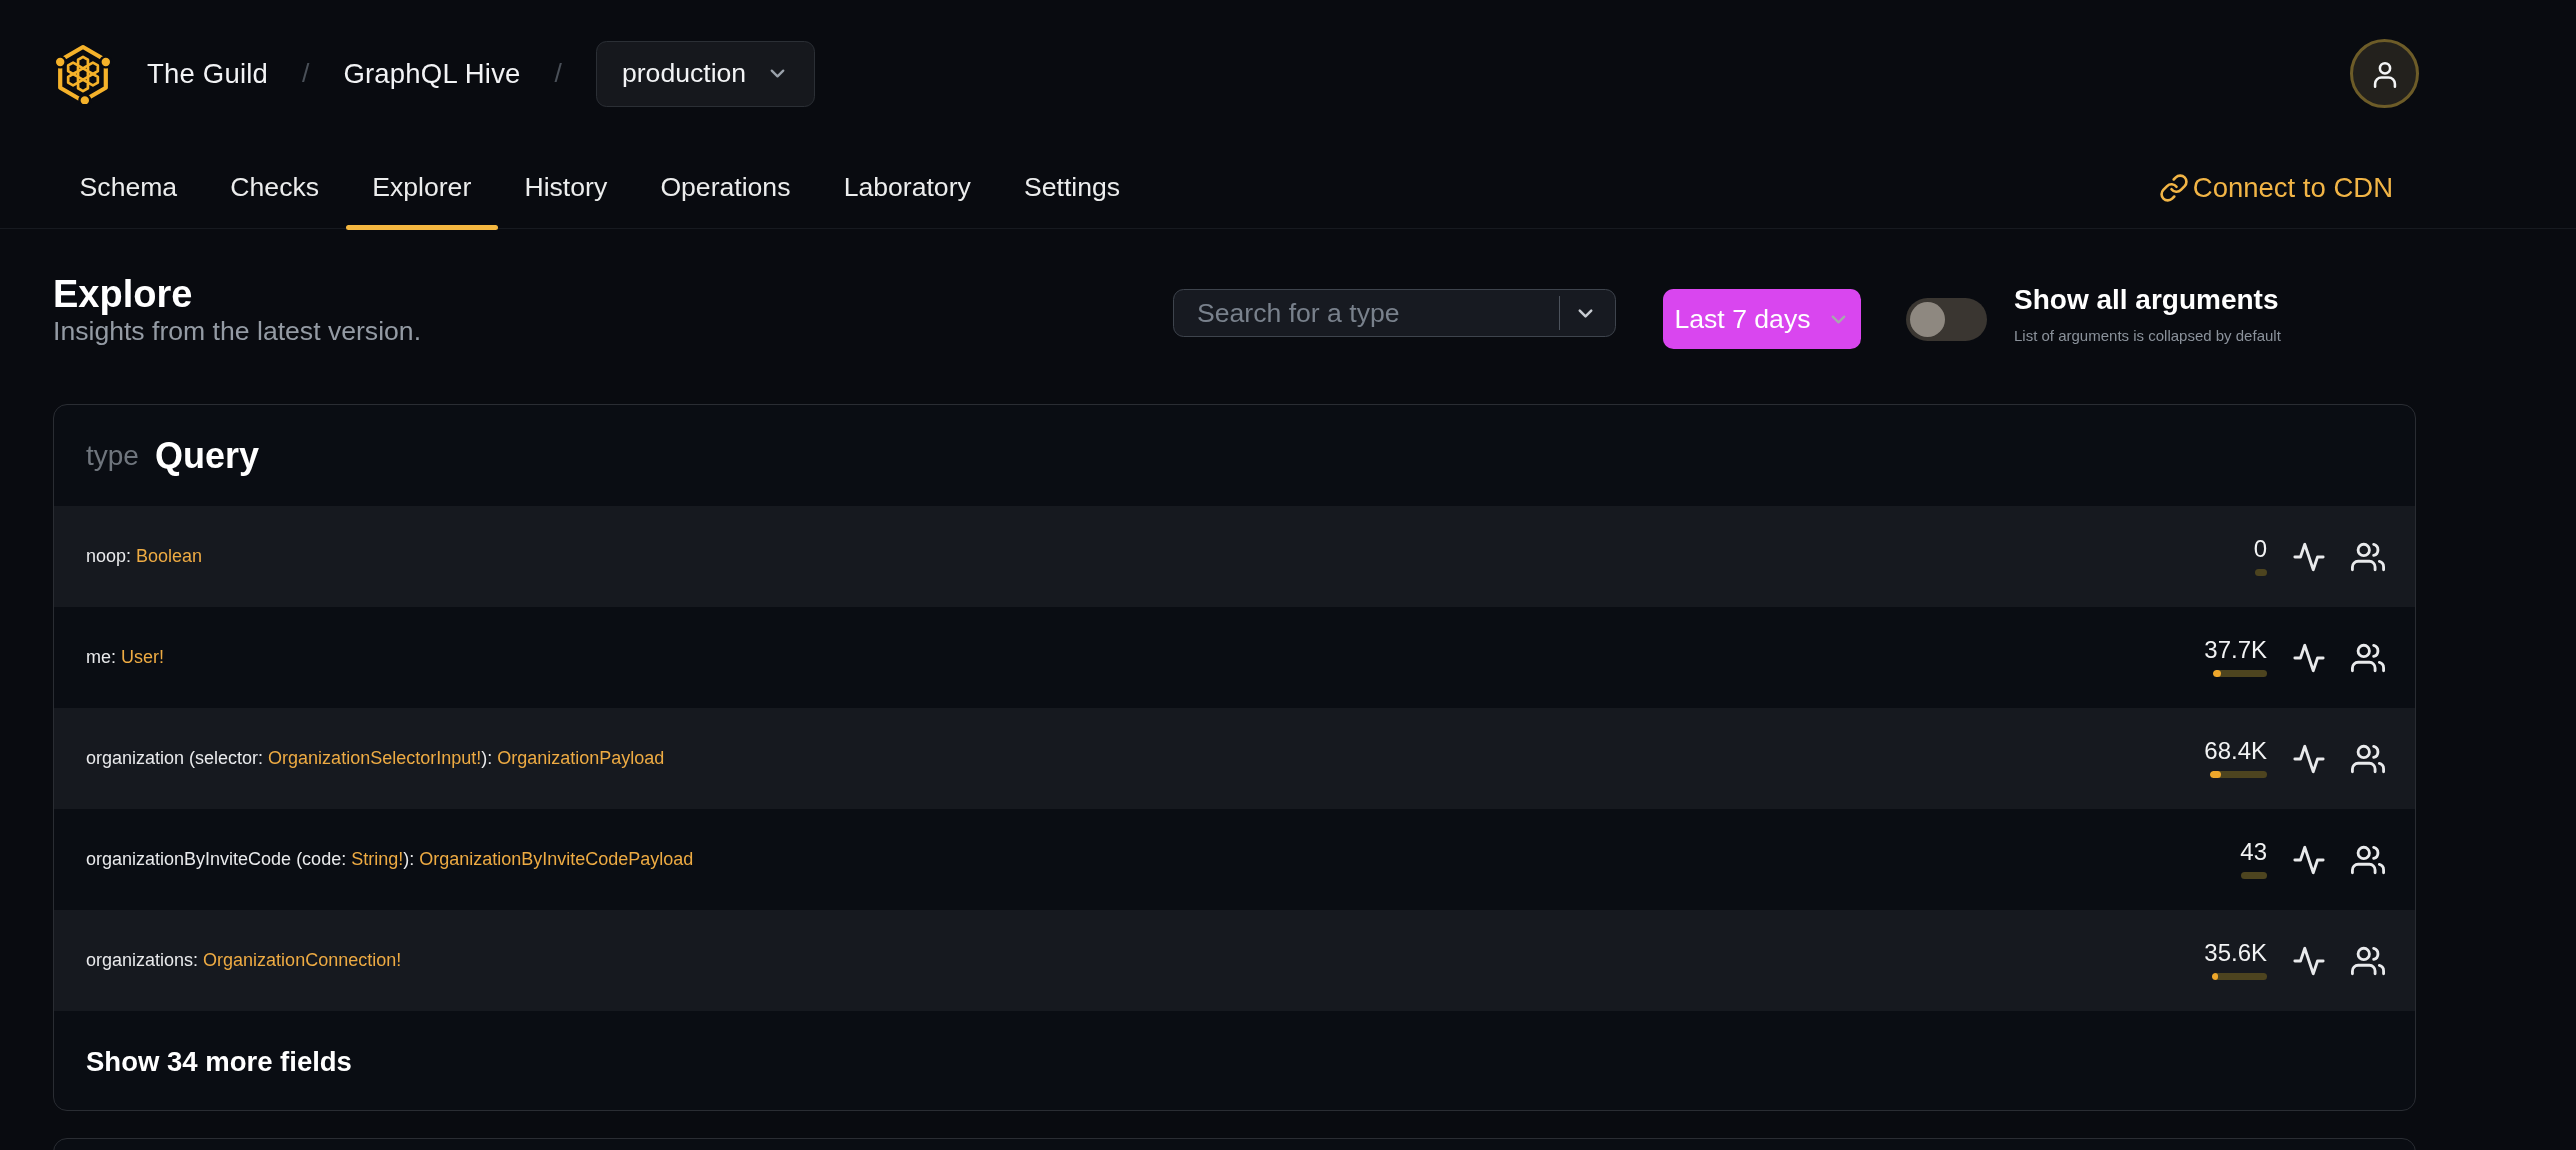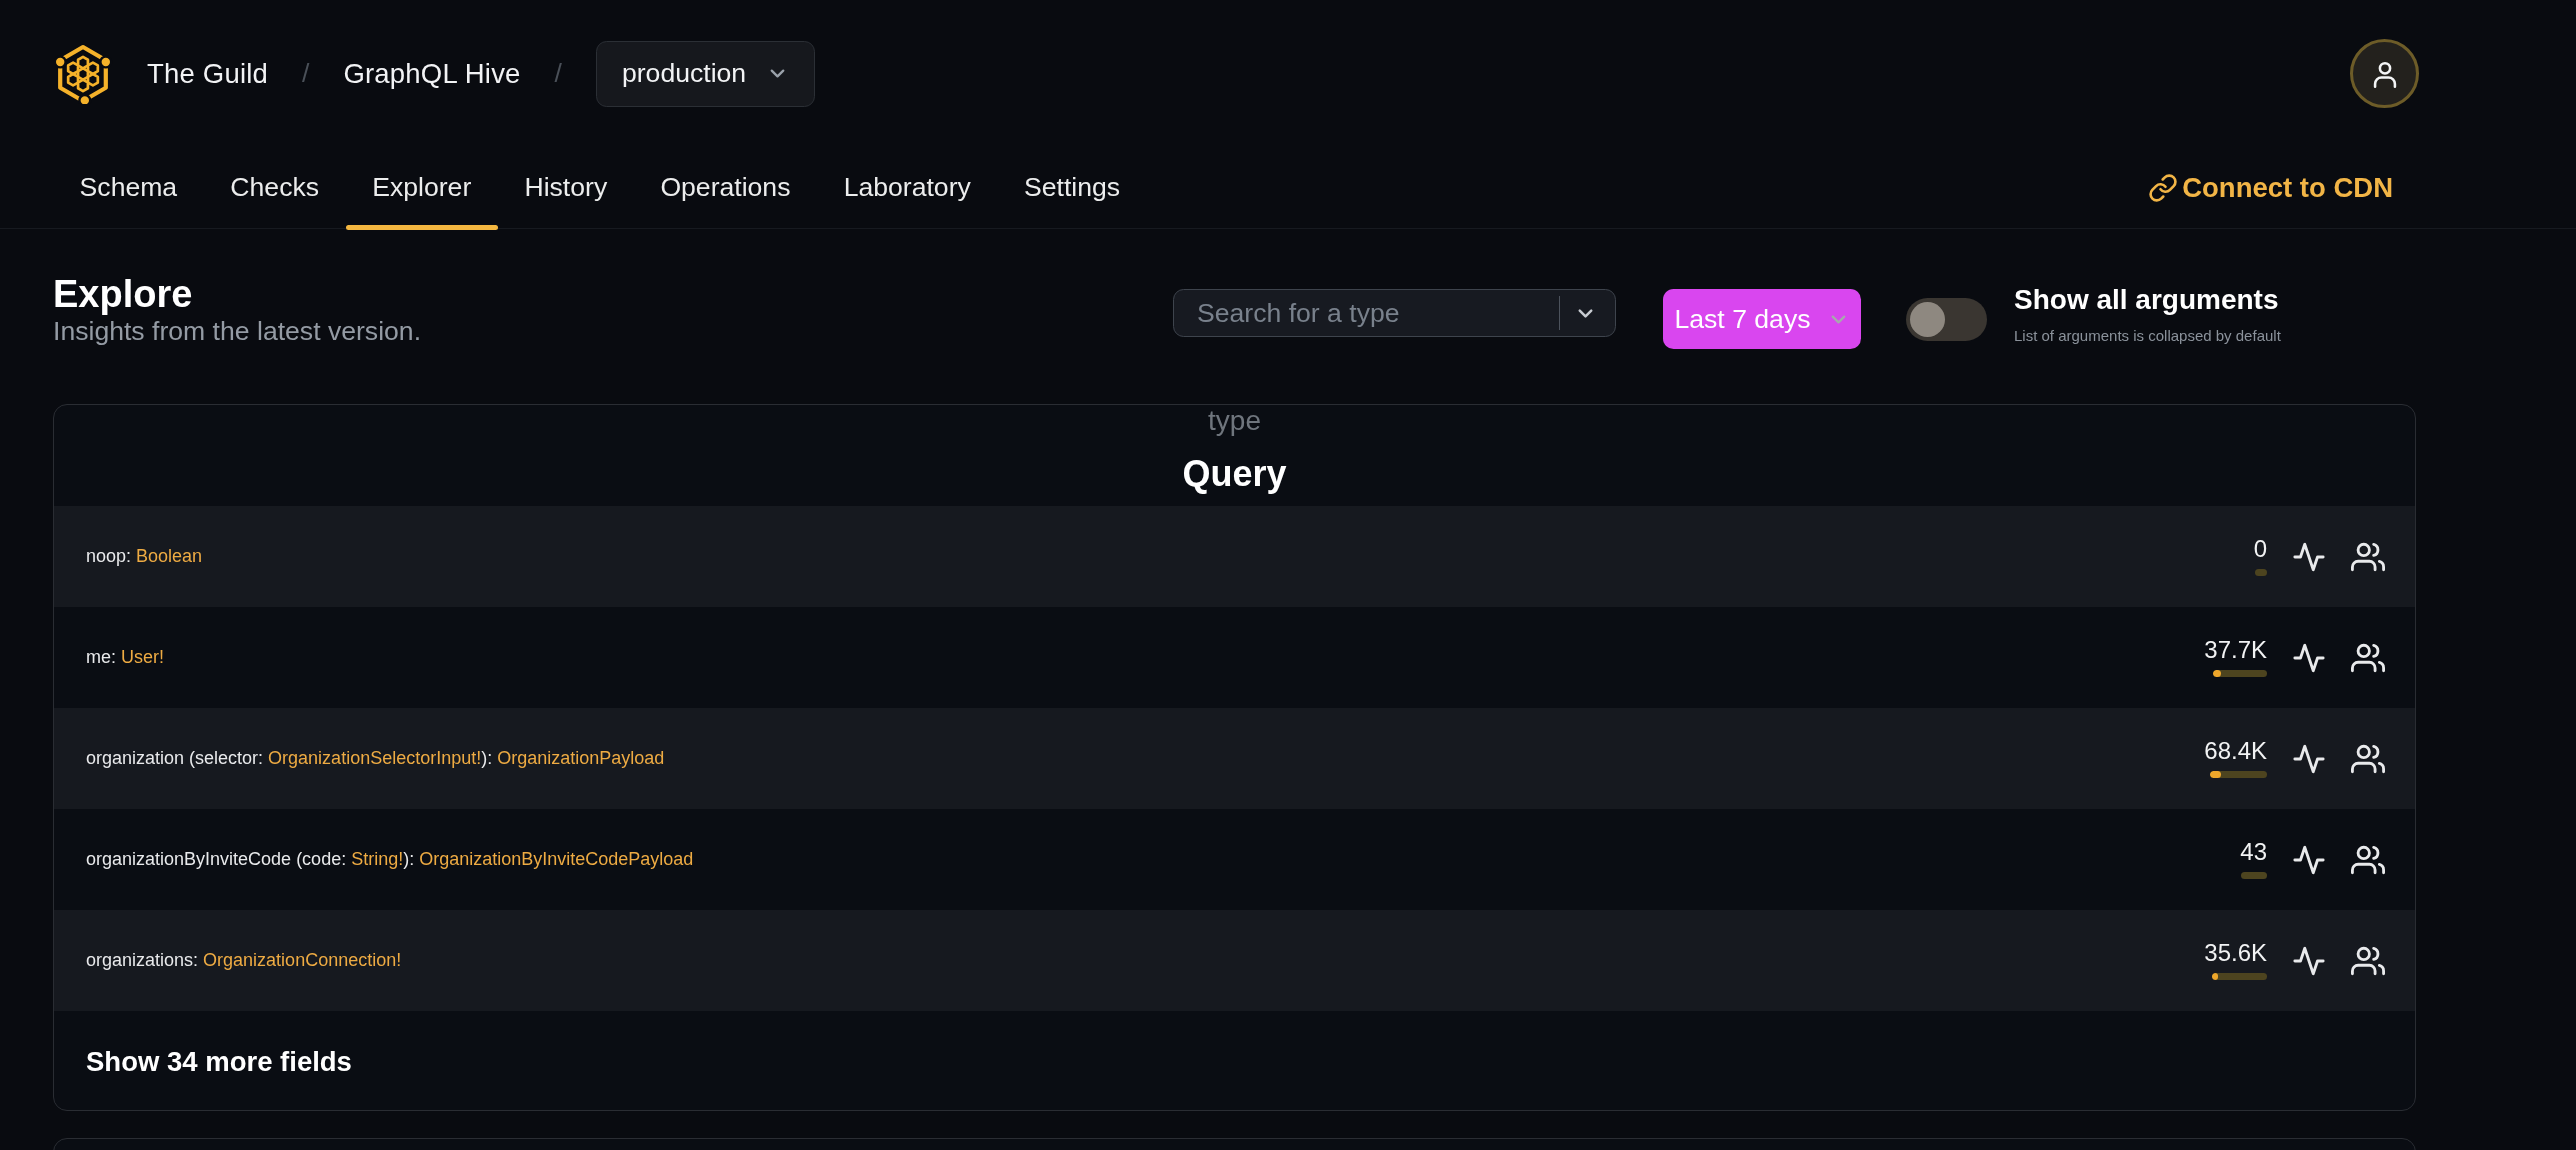--- a/index.html
+++ b/index.html
@@ -28,21 +28,21 @@
 
   
   .tabbar{ position:absolute; top:147px; left:0; right:0; height:82px;
            display:flex; align-items:stretch; padding:0 183px 0 53px;
            border-bottom:1.8px solid #171a20; }
   .tab{ display:flex; align-items:center; padding:0 26.6px; font-size:26.6px;
         color:#eceded; position:relative; cursor:pointer; white-space:nowrap; }
   .tab.active::after{ content:""; position:absolute; left:0; right:0; bottom:-1.8px;
         height:5.3px; background:#f4b740; border-radius:2.7px; }
   .connect{ margin-left:auto; display:flex; align-items:center; gap:4px;
-            color:#f2b546; font-size:27.5px; font-weight:700; cursor:pointer;justify-content:flex-end; }
+            color:#f2b546; font-size:27.5px; font-weight:400; cursor:pointer;justify-content:flex-end; }
 
   
   .page-head{ position:absolute; top:273px; left:53px; }
   .page-title{ font-size:38px; font-weight:700; color:#ffffff; }
   .page-sub{ margin-top:0; font-size:26.6px; color:#949ba4; }
 
   
   .search-box{ position:absolute; left:1173px; top:289px; width:443px; height:48px;
                display:flex; align-items:center; background:#171a21;
                border:1.8px solid #3e444d; border-radius:10.6px; padding:0 17.7px 0 23px; }
@@ -59,21 +59,21 @@
   .toggle .knob{ position:absolute; left:4.4px; top:3.5px; width:35px; height:35px;
            border-radius:50%; background:#8e8880; }
   .toggle-text{ position:absolute; left:2014px; top:284px; width:417px; }
   .toggle-label{ font-size:28px; font-weight:600; color:#ffffff; }
   .toggle-desc{ margin-top:10.6px; font-size:15px; color:#8b929b; }
 
   
   .card{ position:absolute; left:53px; top:404px; width:2363px; height:707px;
          background:#0a0d13; border:1.8px solid #2a2d33; border-radius:14px;
          overflow:hidden; }
-  .card-head{ height:101px; display:flex; align-items:center; padding:0 32px; gap:16px;flex-direction:column; }
+  .card-head{ height:101px; display:flex; align-items:center; padding:0 32px; gap:16px; }
   .kind-kw{ font-size:28px; color:#6f757d; }
   .type-name{ font-size:36px; font-weight:700; color:#ffffff; }
   .field-row{ height:101px; display:flex; align-items:center; padding:0 30px 0 32px; }
   .field-row.shade{ background:rgba(255,255,255,0.05); }
   .sig{ font-size:18px; white-space:nowrap; }
   .seg-plain{ color:#e9eaec; }
   .seg-type{ color:#eeab43; cursor:pointer; }
   .stats{ margin-left:auto; display:flex; align-items:center; gap:25px; }
   .valbar{ display:flex; flex-direction:column; align-items:flex-end; gap:8px; min-width:66px; }
   .val{ font-size:24px; color:#f2f3f4; line-height:1; }

